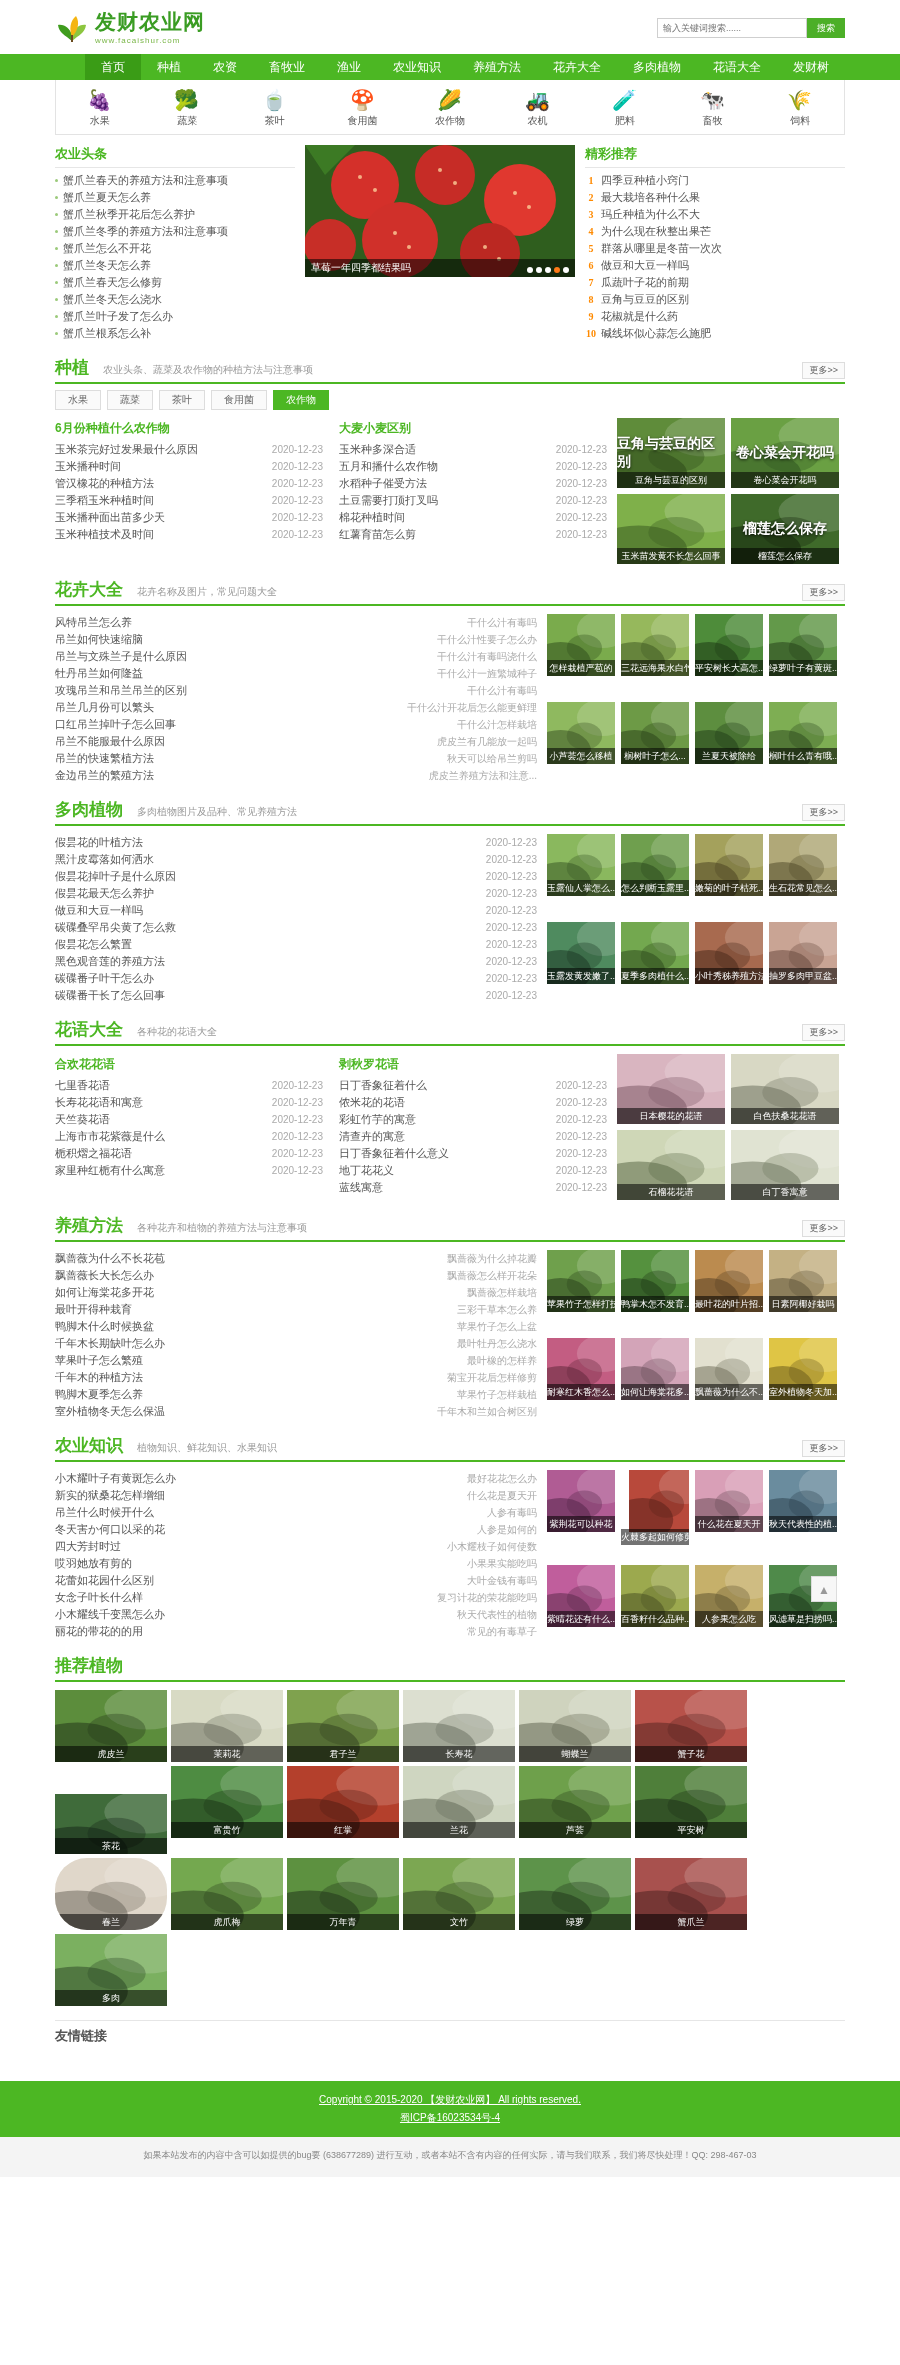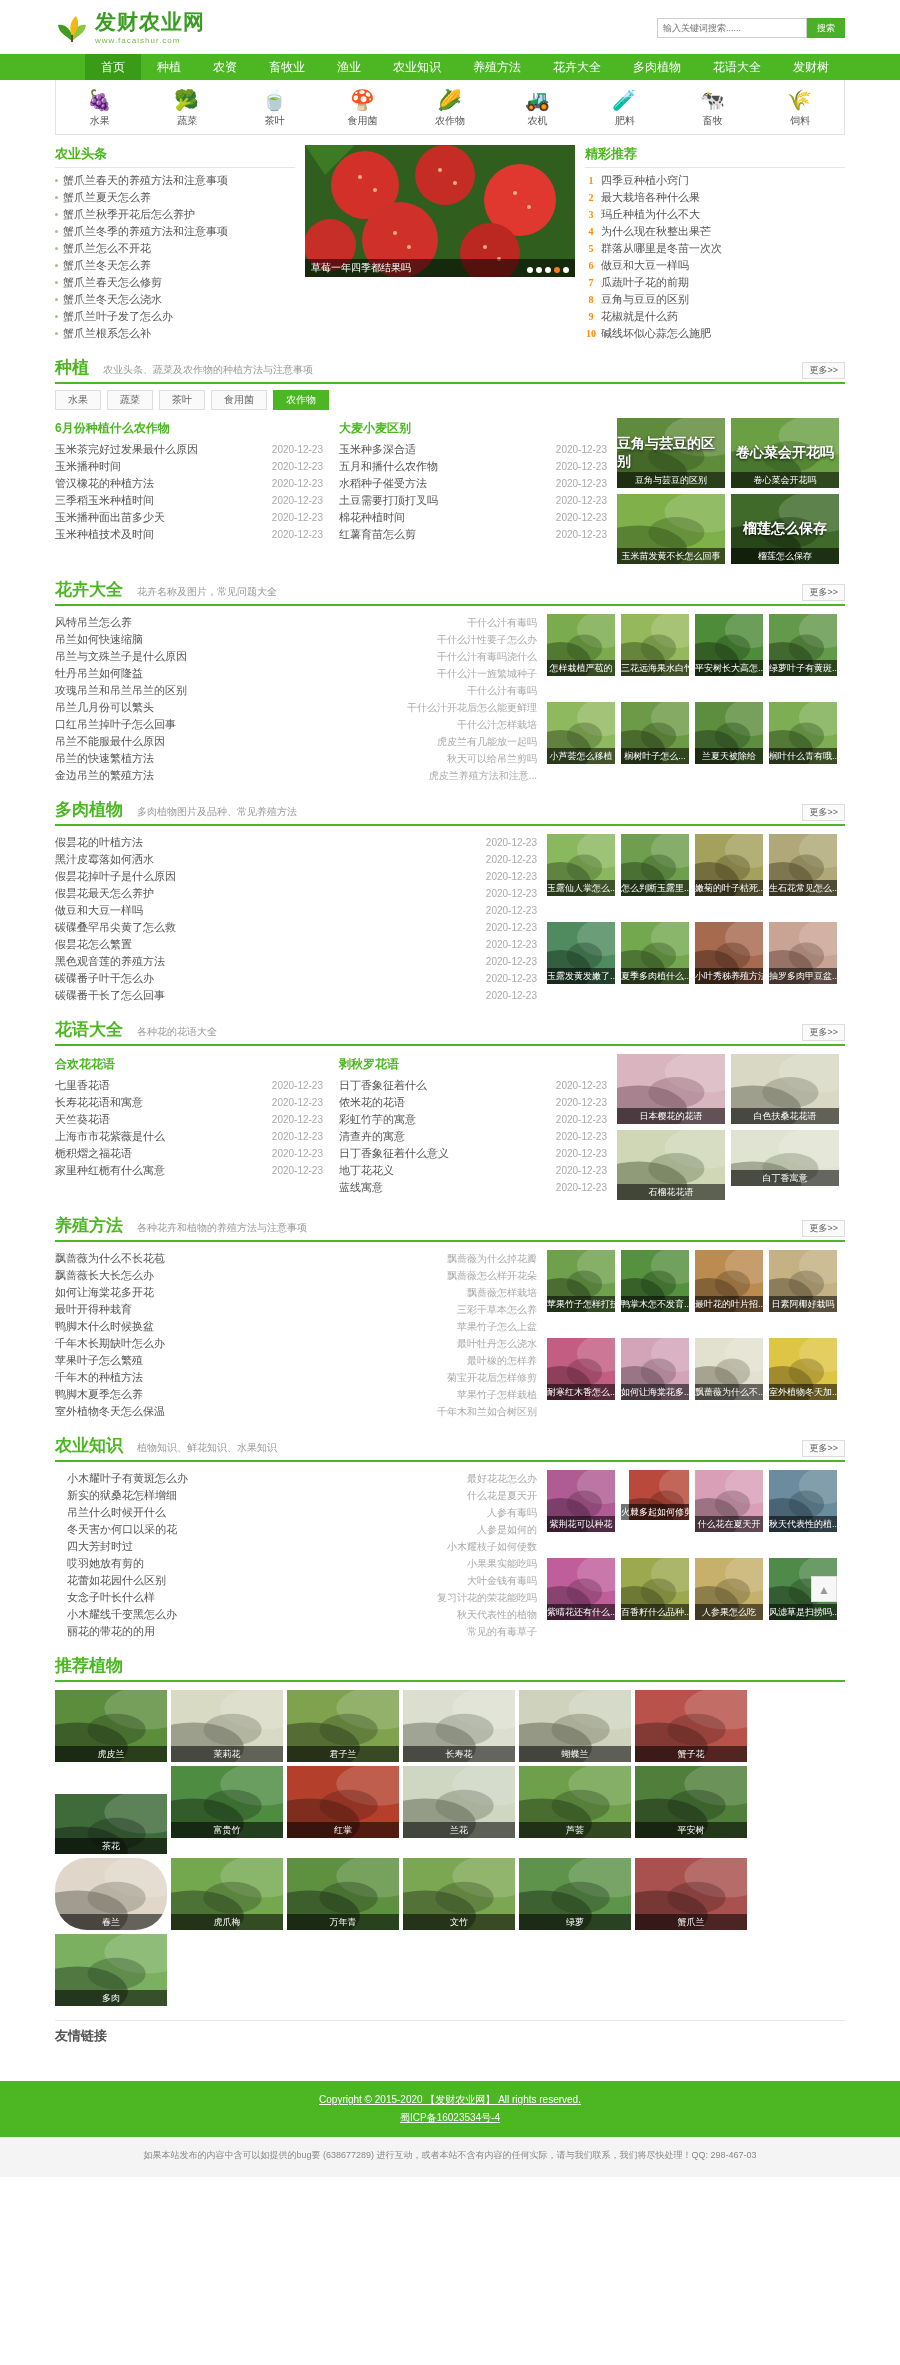--- a/index.html
+++ b/index.html
@@ -706,21 +706,21 @@
                   <ellipse cx="20" cy="80" rx="45" ry="35" fill="#6f7260" opacity=".55"></ellipse>
                   <ellipse cx="82" cy="25" rx="38" ry="30" fill="#ffffff" opacity=".16"></ellipse>
                   <ellipse cx="55" cy="55" rx="26" ry="22" fill="#6f7260" opacity=".35"></ellipse>
                 </svg><div class="cap">白色扶桑花花语</div></div>
               <div class="thumb" style="width: 108px; height: 70px;"><svg width="108" height="70" viewBox="0 0 100 100" preserveAspectRatio="none">
                   <rect width="100" height="100" fill="#cfd7b7"></rect>
                   <ellipse cx="20" cy="80" rx="45" ry="35" fill="#5d6a48" opacity=".55"></ellipse>
                   <ellipse cx="82" cy="25" rx="38" ry="30" fill="#ffffff" opacity=".16"></ellipse>
                   <ellipse cx="55" cy="55" rx="26" ry="22" fill="#5d6a48" opacity=".35"></ellipse>
                 </svg><div class="cap">石榴花花语</div></div>
-              <div class="thumb" style="width: 108px; height: 56px;"><svg width="108" height="70" viewBox="0 0 100 100" preserveAspectRatio="none">
+              <div class="thumb" style="width: 108px; height: 70px;"><svg width="108" height="70" viewBox="0 0 100 100" preserveAspectRatio="none">
                   <rect width="100" height="100" fill="#e0e3d2"></rect>
                   <ellipse cx="20" cy="80" rx="45" ry="35" fill="#727a62" opacity=".55"></ellipse>
                   <ellipse cx="82" cy="25" rx="38" ry="30" fill="#ffffff" opacity=".16"></ellipse>
                   <ellipse cx="55" cy="55" rx="26" ry="22" fill="#727a62" opacity=".35"></ellipse>
                 </svg><div class="cap">白丁香寓意</div></div>
             </div>
           </div>
         </div>
         <div class="section">
           <div class="sec-head">
@@ -827,21 +827,21 @@
             </div>
           </div>
         </div>
         <div class="section">
           <div class="sec-head">
             <h2>农业知识</h2>
             <span class="sub">植物知识、鲜花知识、水果知识</span>
             <span class="more">更多&gt;&gt;</span>
           </div>
           <div class="sec-body">
-            <div class="" style="flex: 1 1 0%; margin-left: 12px;">
+            <div class="" style="flex: 1 1 0%;">
               <div class="lst">
                 <ul>
                   <li>
                     <span class="t">小木耀叶子有黄斑怎么办</span>
                     <span class="d">最好花花怎么办</span>
                   </li>
                   <li>
                     <span class="t">新实的狱桑花怎样增细</span>
                     <span class="d">什么花是夏天开</span>
                   </li>
@@ -880,21 +880,21 @@
                 </ul>
               </div>
             </div>
             <div class="thumbs" style="width: 298px;">
               <div class="thumb" style="width: 68px; height: 62px;"><svg width="68" height="62" viewBox="0 0 100 100" preserveAspectRatio="none">
                   <rect width="100" height="100" fill="#b05c94"></rect>
                   <ellipse cx="20" cy="80" rx="45" ry="35" fill="#56274a" opacity=".55"></ellipse>
                   <ellipse cx="82" cy="25" rx="38" ry="30" fill="#ffffff" opacity=".16"></ellipse>
                   <ellipse cx="55" cy="55" rx="26" ry="22" fill="#56274a" opacity=".35"></ellipse>
                 </svg><div class="cap">紫荆花可以种花</div></div>
-              <div class="thumb" style="width: 68px; height: 50px; padding-left: 8px;"><svg width="68" height="62" viewBox="0 0 100 100" preserveAspectRatio="none">
+              <div class="thumb" style="width: 68px; height: 75px; padding-left: 8px;"><svg width="68" height="62" viewBox="0 0 100 100" preserveAspectRatio="none">
                   <rect width="100" height="100" fill="#b8493b"></rect>
                   <ellipse cx="20" cy="80" rx="45" ry="35" fill="#5c211b" opacity=".55"></ellipse>
                   <ellipse cx="82" cy="25" rx="38" ry="30" fill="#ffffff" opacity=".16"></ellipse>
                   <ellipse cx="55" cy="55" rx="26" ry="22" fill="#5c211b" opacity=".35"></ellipse>
                 </svg><div class="cap">火棘多起如何修剪</div></div>
               <div class="thumb" style="width: 68px; height: 62px;"><svg width="68" height="62" viewBox="0 0 100 100" preserveAspectRatio="none">
                   <rect width="100" height="100" fill="#d99fb7"></rect>
                   <ellipse cx="20" cy="80" rx="45" ry="35" fill="#6b4c5a" opacity=".55"></ellipse>
                   <ellipse cx="82" cy="25" rx="38" ry="30" fill="#ffffff" opacity=".16"></ellipse>
                   <ellipse cx="55" cy="55" rx="26" ry="22" fill="#6b4c5a" opacity=".35"></ellipse>

